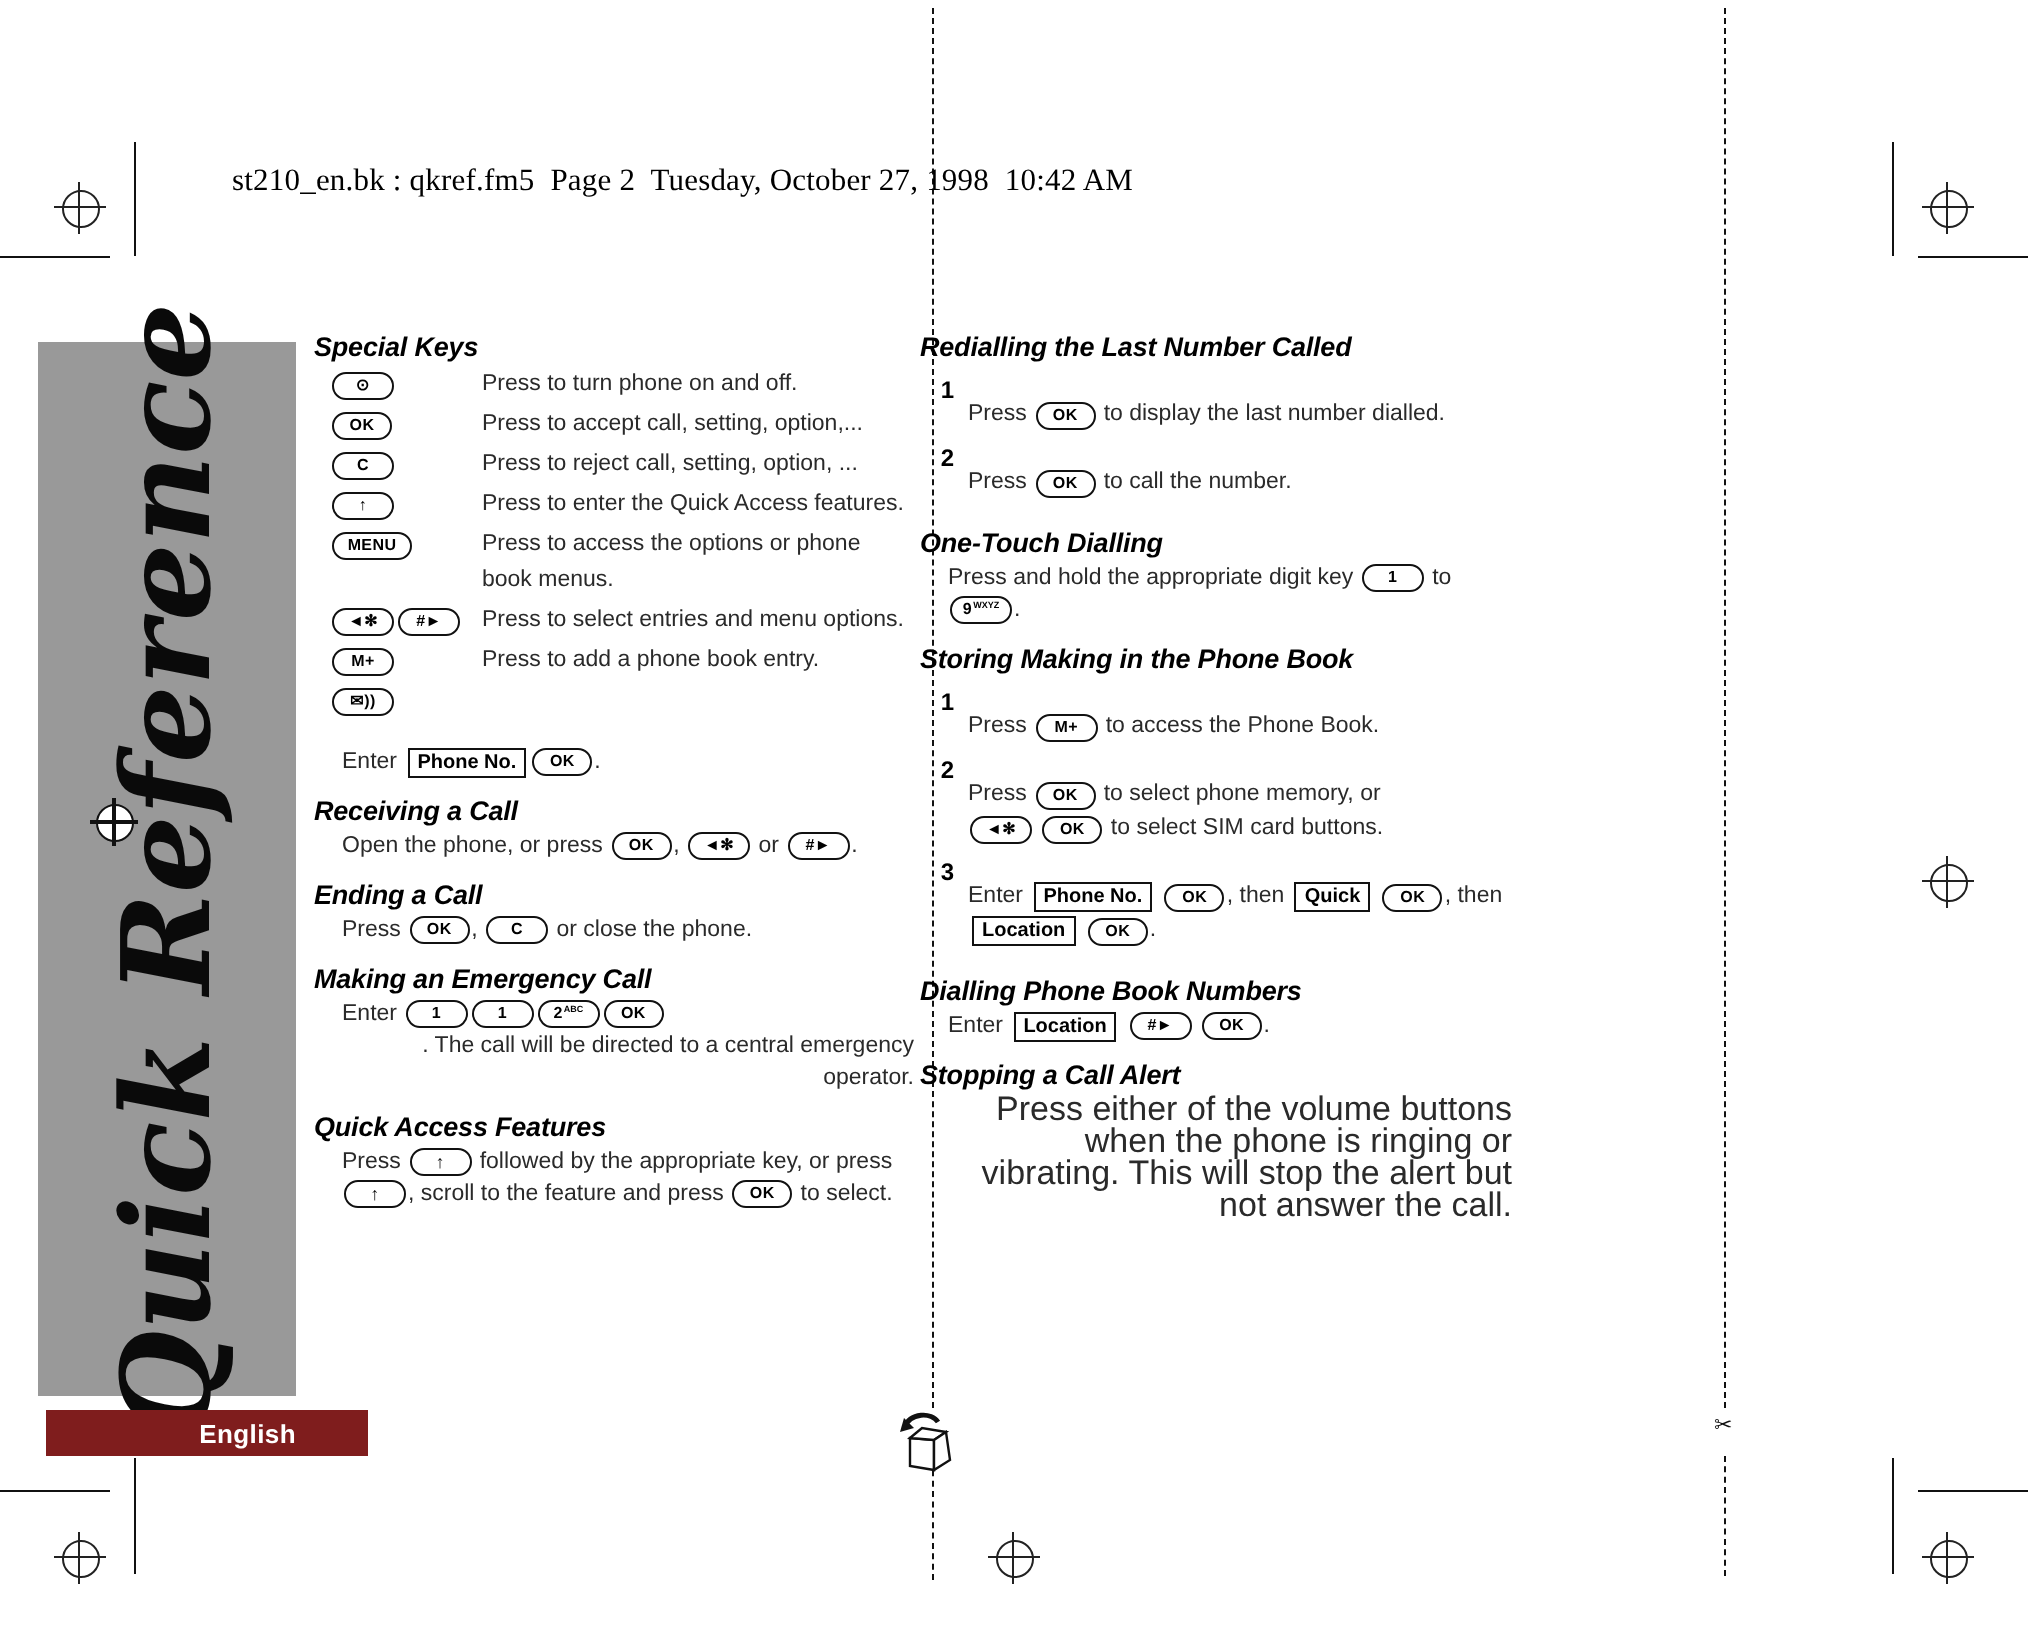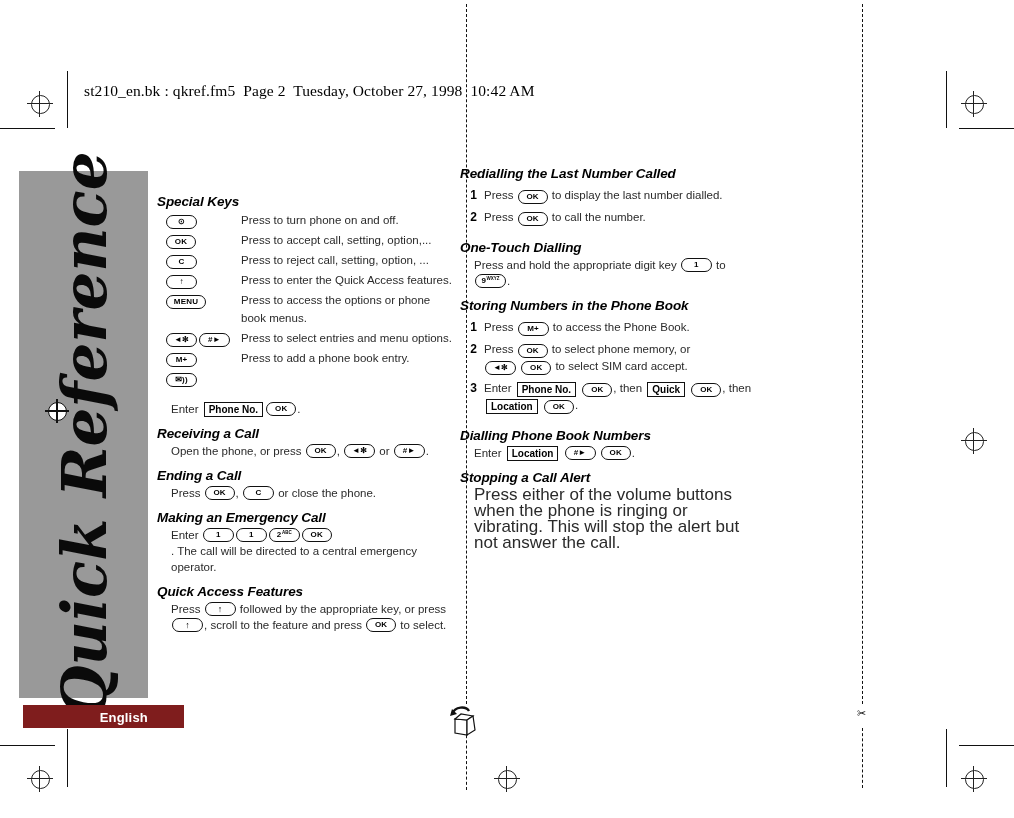--- a/index.html
+++ b/index.html
@@ -22,21 +22,21 @@
   .regmark .vl { position:absolute; left:12px; top:0; width:1px; height:26px; background:#222; }
   .regmark .hl { position:absolute; top:12px; left:0; height:1px; width:26px; background:#222; }
 
   .cropline { position:absolute; background:#111; }
   .dashline-v {
     position:absolute; width:0; border-left:1px dashed #111;
   }
 
   
   .doc-header {
-    position:absolute; left:84px; top:82px;
+    position:absolute; left:116px; top:82px;
     font-family:"Liberation Serif", serif;
     font-size:15.5px; letter-spacing:.1px; color:#000; white-space:pre;
   }
 
   
   .sidebar {
     position:absolute; left:19px; top:171px; width:129px; height:527px;
     background:#999999;
   }
   .sidebar-title {
@@ -62,21 +62,21 @@
     position:absolute; left:23px; top:705px; width:161px; height:23px;
     background:#7f1d1d;
   }
   .lang-bar span {
     position:absolute; right:36px; top:50%; transform:translateY(-50%);
     color:#fff; font-size:13px; font-weight:700; letter-spacing:.2px;
   }
 
   
   .col { position:absolute; top:166px; }
-  .col-left  { left:157px; width:300px;margin-top:28px; }
+  .col-left  { left:157px; width:300px; }
   .col-right { left:460px; width:300px; }
 
   h2.sec {
     margin:0 0 2px 0;
     font-size:13.5px; font-weight:700; font-style:italic;
     letter-spacing:-.1px; color:#000;
   }
   .sec-gap { height:12px; }
   .sec-gap-sm { height:9px; }
 
@@ -88,28 +88,28 @@
     font-size:17px; color:#2a2a2a; line-height:16px;
   }
 
   
   .step { display:flex; align-items:flex-start; margin-bottom:5px; }
   .step-num {
     width:17px; flex:0 0 17px; text-align:right;
     font-size:12px; font-weight:700; color:#000; line-height:16px;
     padding-right:7px;
   }
-  .step-body { flex:1; font-size:11.5px; color:#2a2a2a; line-height:17px; }
+  .step-body { flex:1; font-size:11.5px; color:#2a2a2a; line-height:17px;margin-top:12px; }
 
   
   .keyrow { display:flex; align-items:flex-start; margin-bottom:2px; }
   .keyrow .keycell { width:76px; flex:0 0 76px; padding-left:8px; }
   .keyrow .desc { flex:1; font-size:11.5px; color:#2a2a2a; line-height:18px; }
 
-  .indent { padding-left:14px; }
+  .indent { padding-left:14px;text-align:right; }
 
   
   .key {
     display:inline-flex; align-items:center; justify-content:center;
     box-sizing:border-box;
     min-width:31px; height:14px; padding:0 5px;
     border:1.4px solid #111; border-radius:8px;
     background:#fff;
     font-size:8px; font-weight:700; letter-spacing:.2px;
     line-height:1; color:#000; vertical-align:middle;
@@ -348,39 +348,39 @@
       <span class="key">1</span>&nbsp;
       <span>to</span>&nbsp;
       <span class="key">
           <span>9</span>
           <sup>WXYZ</sup>
         </span>
       <span>.</span>
     </div>
 
     <div class="sec-gap-sm"></div>
-    <h2 class="sec">Storing Numbers in the Phone Book</h2>
+    <h2 class="sec">Storing Making in the Phone Book</h2>
     <div style="height:4px"></div>
     <div class="step">
       <div class="step-num">1</div>
       <div class="step-body">
         <span>Press</span>
         <span class="key">M+</span>
         <span>to access the Phone Book.</span>
       </div>
     </div>
     <div class="step">
       <div class="step-num">2</div>
       <div class="step-body">
         <span>Press</span>
         <span class="key ok">OK</span>
         <span>to select phone memory, or</span><br>
         <span class="key">◄✻</span>
         <span class="key ok">OK</span>
-        <span>to select SIM card accept.</span>
+        <span>to select SIM card buttons.</span>
       </div>
     </div>
     <div class="step">
       <div class="step-num">3</div>
       <div class="step-body">
         <span>Enter</span>
         <span class="field">Phone No.</span>
         <span class="key ok">OK</span><span>, then</span>
         <span class="field">Quick</span>
         <span class="key ok">OK</span><span>, then</span><br>

